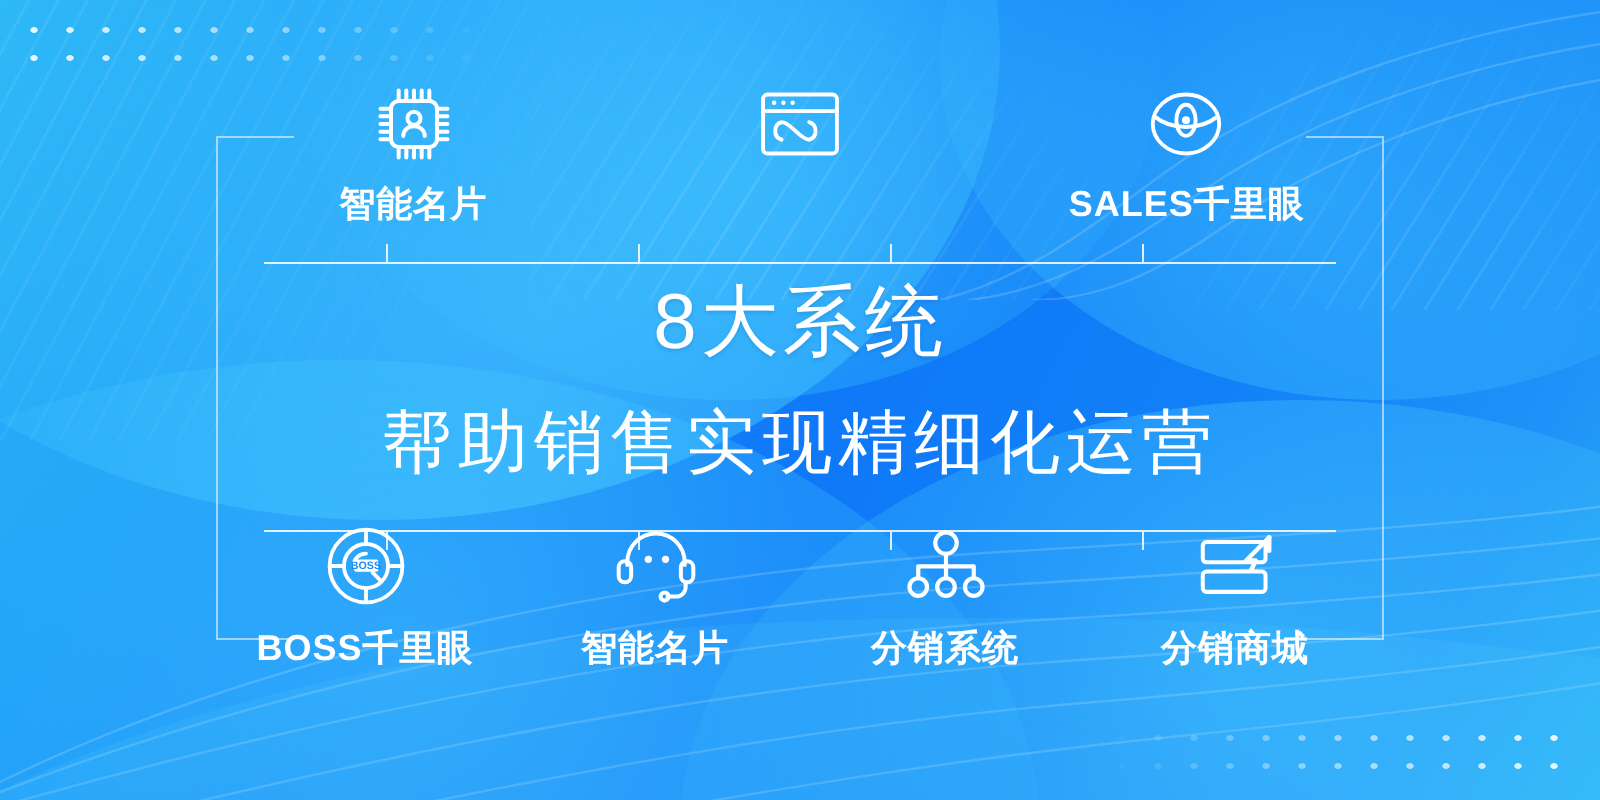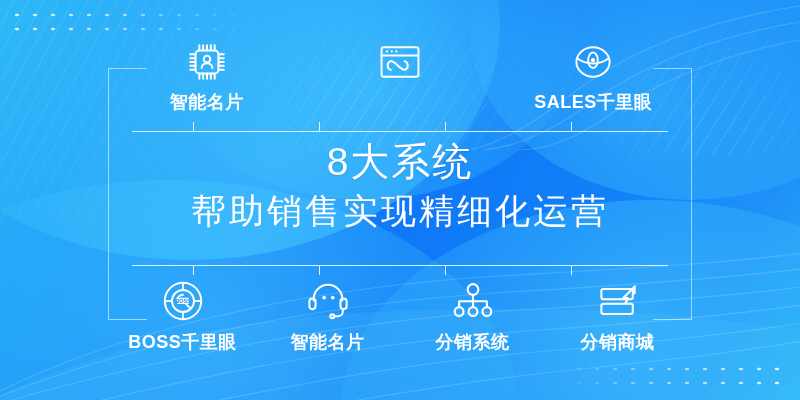--- a/index.html
+++ b/index.html
@@ -144,21 +144,21 @@
   .rule-top .tick    { top: -9px; }
   .rule-bottom .tick { top: 1px; }
 
   
   .row {
     position: absolute;
     left: 110px; right: 110px;
     display: flex;
   }
   .row-top    { top: 38px; height: 88px; }
-  .row-bottom { top: 275px; height: 86px; }
+  .row-bottom { top: 257px; height: 86px; }
 
   .cell {
     flex: 1 1 0;
     display: flex;
     flex-direction: column;
     align-items: center;
     justify-content: flex-start;
   }
   .row-bottom .cell { justify-content: flex-start; }
 
@@ -189,21 +189,21 @@
   }
   .headline {
     color: #ffffff;
     font-size: 39px;
     font-weight: normal;
     letter-spacing: 2px;
     line-height: 1;
     text-shadow: 0 1px 2px rgba(0,60,140,.18);
   }
   .subhead {
-    margin-top: 11px;
+    margin-top: 22px;
     color: #ffffff;
     font-size: 35px;
     font-weight: normal;
     letter-spacing: 3px;
     line-height: 1.1;
   }
 </style>
 </head>
 <body>
 

